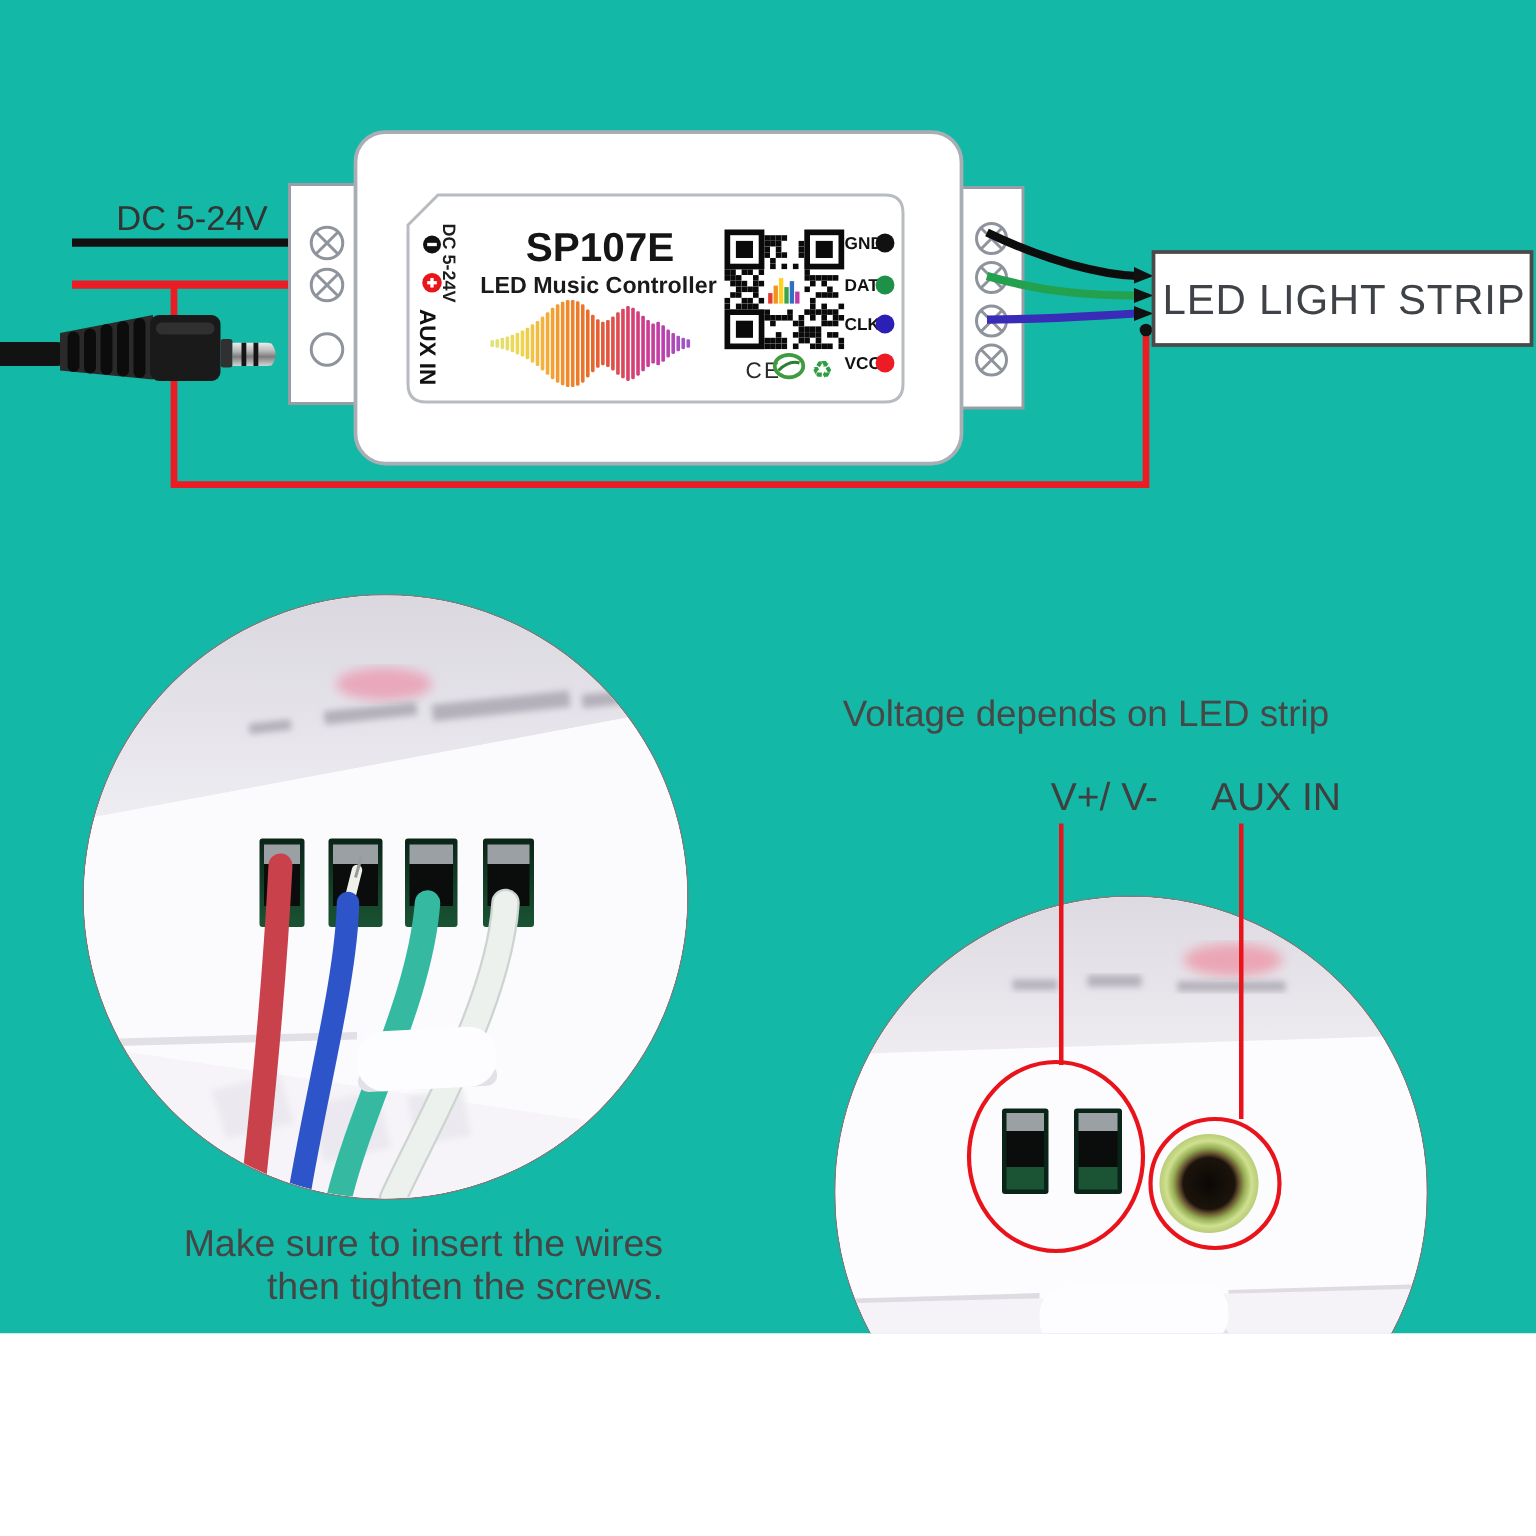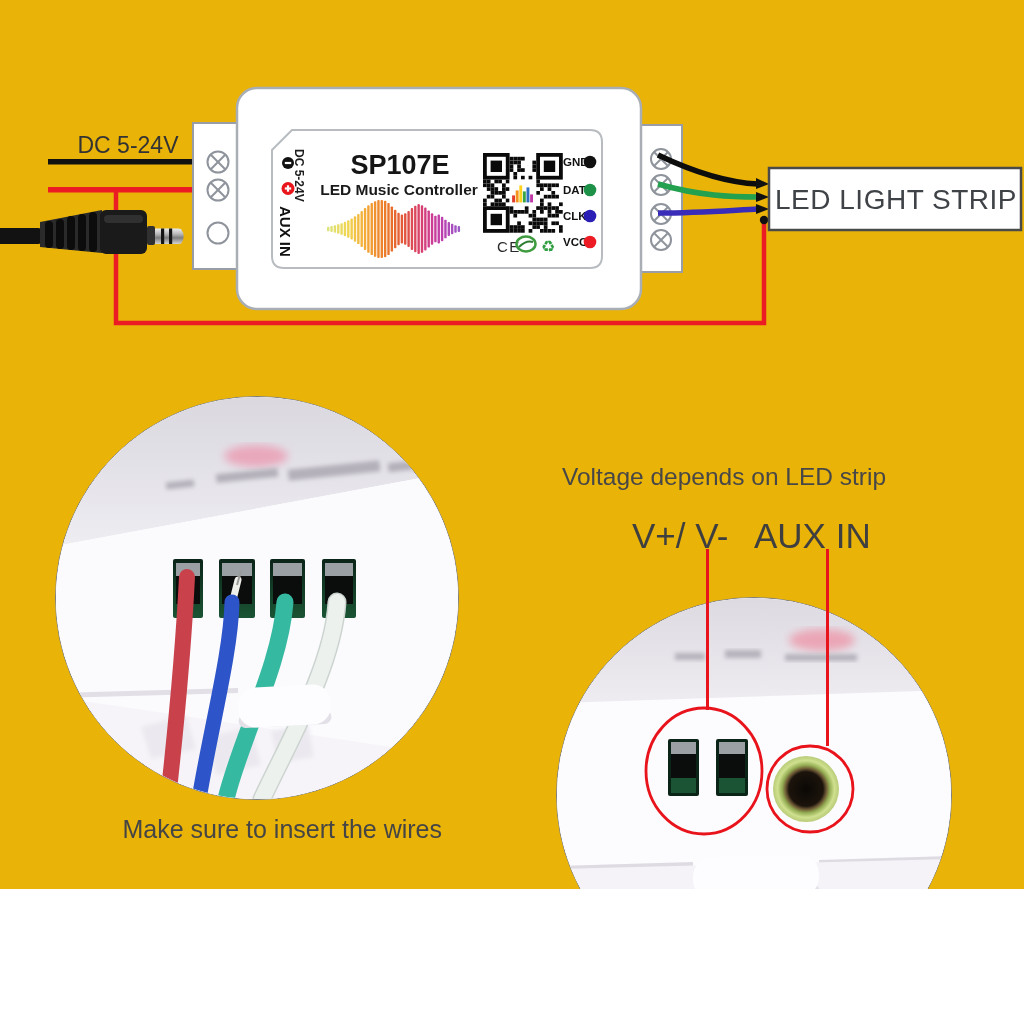--- a/index.html
+++ b/index.html
@@ -1,24 +1,24 @@
 <!DOCTYPE html>
 <html><head>
 <meta charset="utf-8">
 <style>
   html,body{margin:0;padding:0;background:#ffffff;}
-  #stage{position:relative;width:1024px;height:889px;background:#eab308;overflow:hidden;
+  #stage{position:relative;width:1024px;height:889px;background:#14b8a6;overflow:hidden;
          font-family:"Liberation Sans",sans-serif;}
   svg text{font-family:"Liberation Sans",sans-serif;}
   .abs{position:absolute;}
   .circle-photo{position:absolute;border-radius:50%;overflow:hidden;
                 border:1.5px solid #7d7d7d;background:#fff;}
   .callout-line{position:absolute;width:3px;background:#e8131b;}
   .cap{position:absolute;color:#454545;text-align:right;font-size:25px;line-height:29px;}
-  .lbl{position:absolute;color:#3f3f3f;text-align:left;font-size:35px;}
+  .lbl{position:absolute;color:#3f3f3f;text-align:right;font-size:26px;}
   .heading{position:absolute;color:#474747;text-align:center;font-size:24.5px;}
 </style>
 </head>
 <body>
 
 <div id="stage">
 
   <svg class="abs" style="left:0;top:0" width="1024" height="360" viewBox="0 0 1024 360">
     <defs>
       <linearGradient id="silver" x1="0" y1="0" x2="0" y2="1">
@@ -386,20 +386,21 @@
 
       <g transform="rotate(-3 228 312)">
         <rect x="182" y="315" width="93" height="14" rx="7" fill="#e3e0e8"></rect>
         <rect x="182" y="289" width="93" height="40" rx="18" fill="#fdfcff"></rect>
       </g>
     </svg>
   </div>
 
   <div class="cap" style="left:42px;top:815px;width:400px">
     <div>Make sure to insert the wires</div>
+    <div>then tighten the screws.</div>
   </div>
 
   <div class="heading" style="left:524px;top:463px;width:400px">Voltage depends on LED strip</div>
   <div class="lbl" style="left:632px;top:516px;width:140px">V+/ V-</div>
   <div class="lbl" style="left:754px;top:516px;width:140px">AUX IN</div>
 
   <div class="circle-photo" style="left:556px;top:597px;width:394px;height:394px">
     <svg width="394" height="394" viewBox="0 0 394 394">
       <defs>
         <linearGradient id="topSurfR" x1="0" y1="0" x2="0" y2="1">

